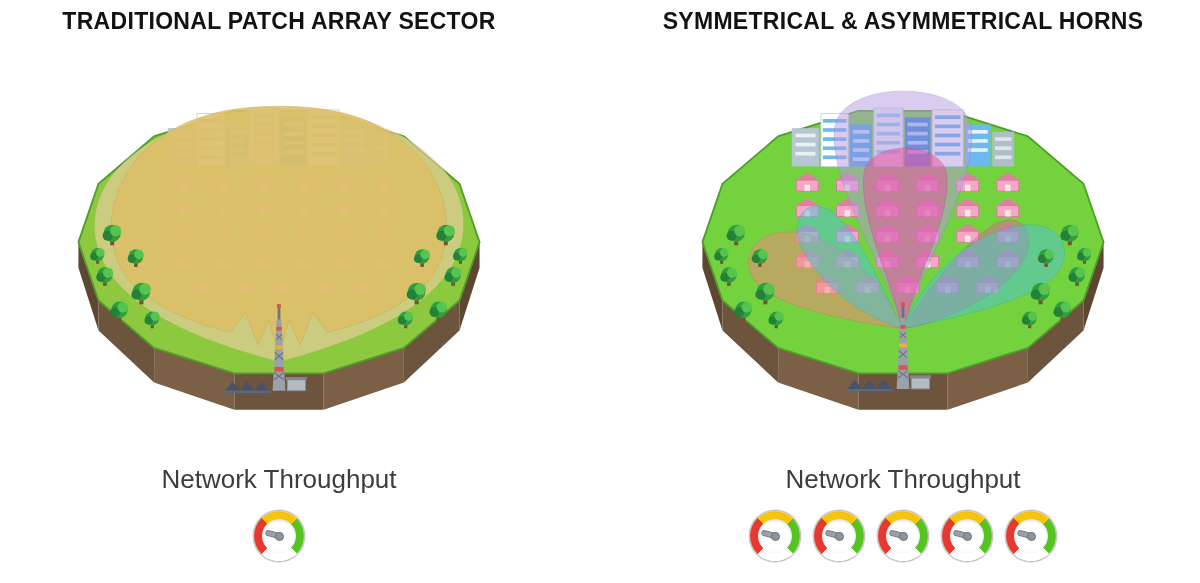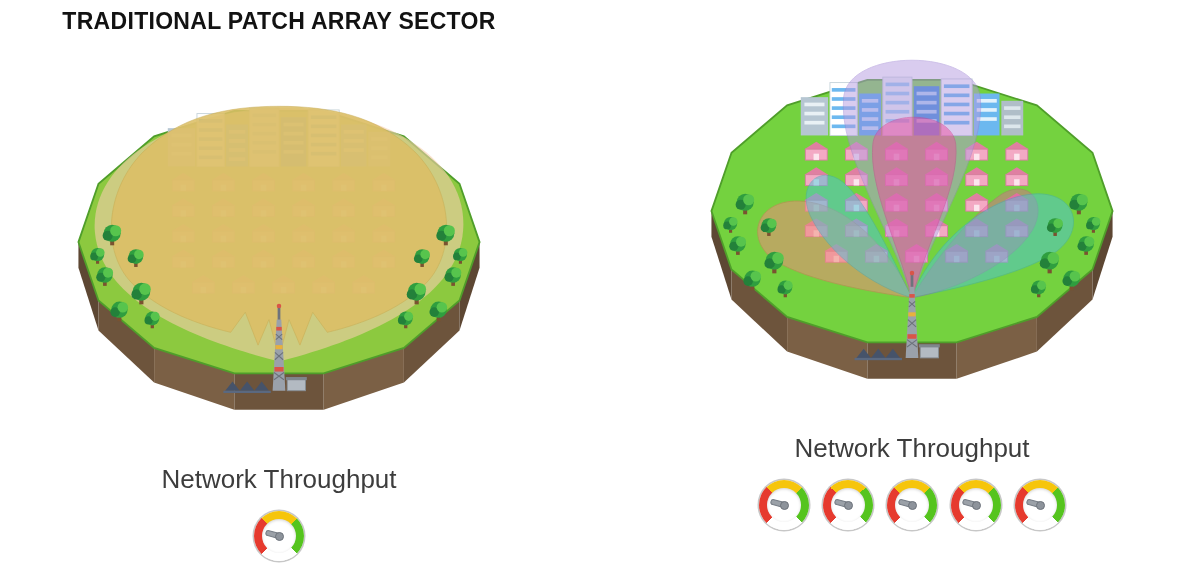--- a/index.html
+++ b/index.html
@@ -1,19 +1,19 @@
 <!DOCTYPE html>
 <html style="--g-low: #e63a2e; --g-mid: #f6c50b; --g-high: #55c41e; --g-needle: #9ba1a8;"><head>
 <meta charset="utf-8">
 <style>
   * { margin:0; padding:0; box-sizing:border-box; }
   html,body { background:#ffffff; width:1200px; height:583px; overflow:hidden;
               font-family:"Liberation Sans", sans-serif; }
   .page { width:1200px; height:583px; display:flex; justify-content:space-between;
-          padding:4px 23px 0 14px; }
+          padding:4px 32px 0 14px; }
   .panel { width:530px; display:flex; flex-direction:column; align-items:center; }
   .panel-title { font-size:23px; font-weight:700; color:#121212; letter-spacing:.3px;
                  margin-top:4px; white-space:nowrap; }
   .island-wrap { margin-top:2px; }
   .net-label { font-size:26px; color:#3d3d3d; font-weight:400; margin-top:31px; }
   .gauge-row { display:flex; gap:14px; margin-top:16px; }
   .gauge { position:relative; width:50px; height:50px; border-radius:50%;
            background:conic-gradient(from 225deg,
               var(--g-low) 0deg 90deg,
               var(--g-mid) 90deg 180deg,
@@ -197,20 +197,21 @@
     <div class="net-label">Network Throughput</div>
     <div class="gauge-row">
         <div class="gauge">
           <span class="needle"></span>
           <span class="hub"></span>
         </div>
       </div>
   </section>
 
   <section class="panel">
+    <h1 class="panel-title">SYMMETRICAL &amp; ASYMMETRICAL HORNS</h1>
 
     <div class="island-wrap">
       <svg width="470" height="392" viewBox="0 0 470 430">
         <use href="#island-base" fill="#74d23f"></use>
 
         <g>
           <use href="#house-r" x="118" y="150"></use>
             <use href="#house-r" x="162" y="150"></use>
             <use href="#house-r" x="206" y="150"></use>
             <use href="#house-r" x="250" y="150"></use>

